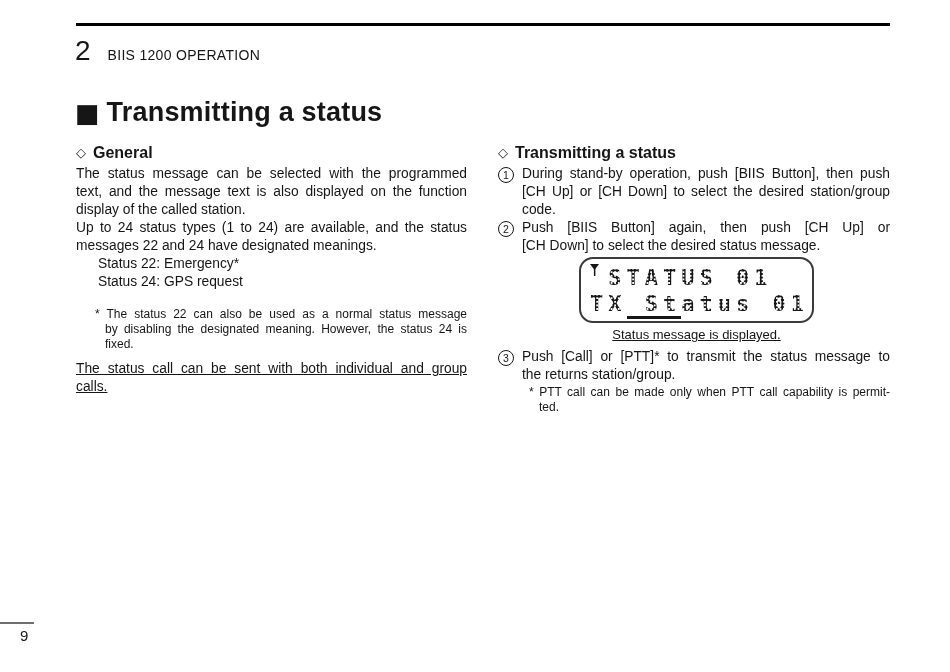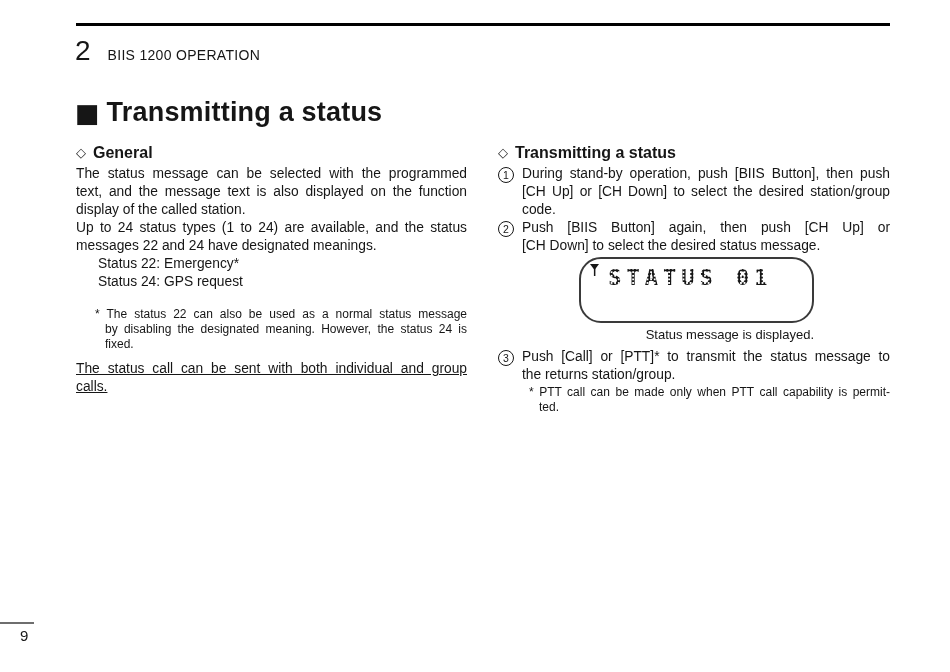--- a/index.html
+++ b/index.html
@@ -35,40 +35,40 @@
   .step{display:flex;}
   .step-num{
     flex:none;width:14px;height:14px;border:1.3px solid #161616;border-radius:50%;
     font-size:10.5px;line-height:14px;text-align:center;margin:2px 8px 0 0;
   }
   .step-body{flex:1;min-width:0;}
   .step-note{padding-left:7px;margin-top:1px;}
 
   .lcd-box{
     position:relative;margin:2px 0 0 81px;width:235px;height:66px;
-    border:2px solid #3a3a3a;border-radius:22px;box-sizing:border-box;
+    border:2px solid #3a3a3a;border-radius:14px;box-sizing:border-box;
     padding:6px 0 0 9px;overflow:hidden;background:#fff;
   }
   .lcd-line{
     font-family:"DejaVu Sans Mono",monospace;font-weight:bold;
     font-size:22px;line-height:26px;letter-spacing:5px;white-space:pre;
     color:#161616;
   }
   @supports (-webkit-background-clip: text){
     .lcd-line{
       color:transparent;
       background-image:radial-gradient(circle,#161616 1.45px,rgba(0,0,0,0) 1.7px);
       background-size:3.6px 3.6px;
       -webkit-background-clip:text;
       background-clip:text;
     }
   }
   .lcd-underline{border-bottom:3px solid #161616;}
   .antenna{position:absolute;top:4px;left:8px;}
-  .lcd-caption{margin:4px 0 5px 81px;width:235px;text-align:right;font-size:13px;line-height:16px;}
+  .lcd-caption{margin:4px 0 5px 81px;width:235px;text-align:center;font-size:13px;line-height:16px;text-decoration:underline;}
 
   .footer-rule{position:absolute;left:0;top:622px;width:34px;height:2px;background:#6e6e6e;}
   .page-num{position:absolute;left:20px;top:627px;font-size:15px;}
   b{font-weight:normal;}
 </style>
 </head>
 <body>
 
 <div class="top-rule"></div>
 
@@ -138,20 +138,21 @@
     </div>
   </div>
 
   <div>
     <div class="lcd-box">
       <svg class="antenna" width="11" height="14" viewBox="0 0 11 14">
         <path d="M1,1 L10,1 L5.5,7 Z" fill="#161616"></path>
         <rect x="4.9" y="5" width="1.5" height="8" fill="#161616"></rect>
       </svg>
       <div class="lcd-line"> STATUS 01</div>
+      <div class="lcd-line"><span>TX</span><span class="lcd-underline"> St</span><span>atus 01</span></div>
     </div>
     <div class="lcd-caption">Status message is displayed.</div>
   </div>
 
   <div class="step">
     <span class="step-num">3</span>
     <div class="step-body">
       <div class="body-text">
           <div class="jl"><span>Push </span><b>[Call]</b><span> or </span><b>[PTT]</b><span>* to transmit the status message to</span></div>
           <div><span>the returns station/group.</span></div>

